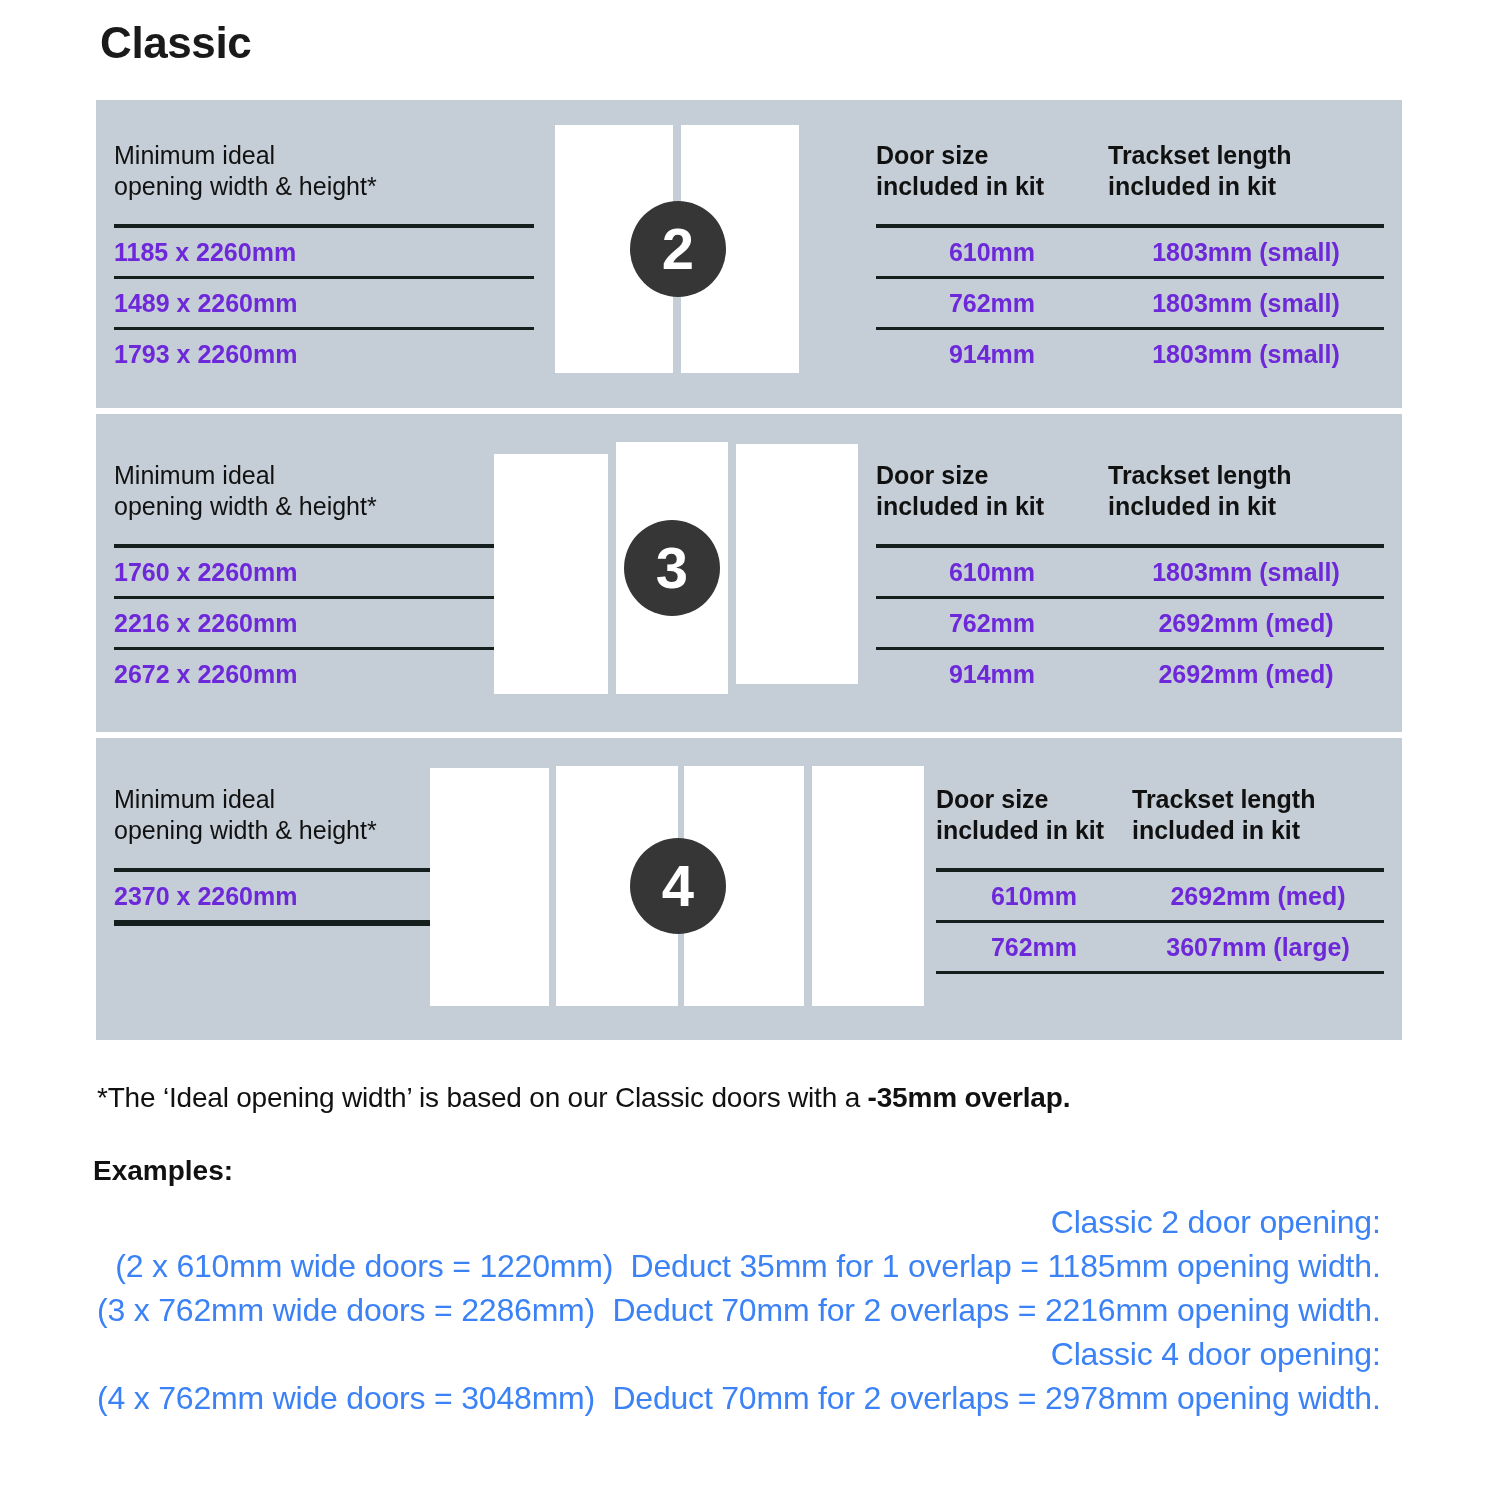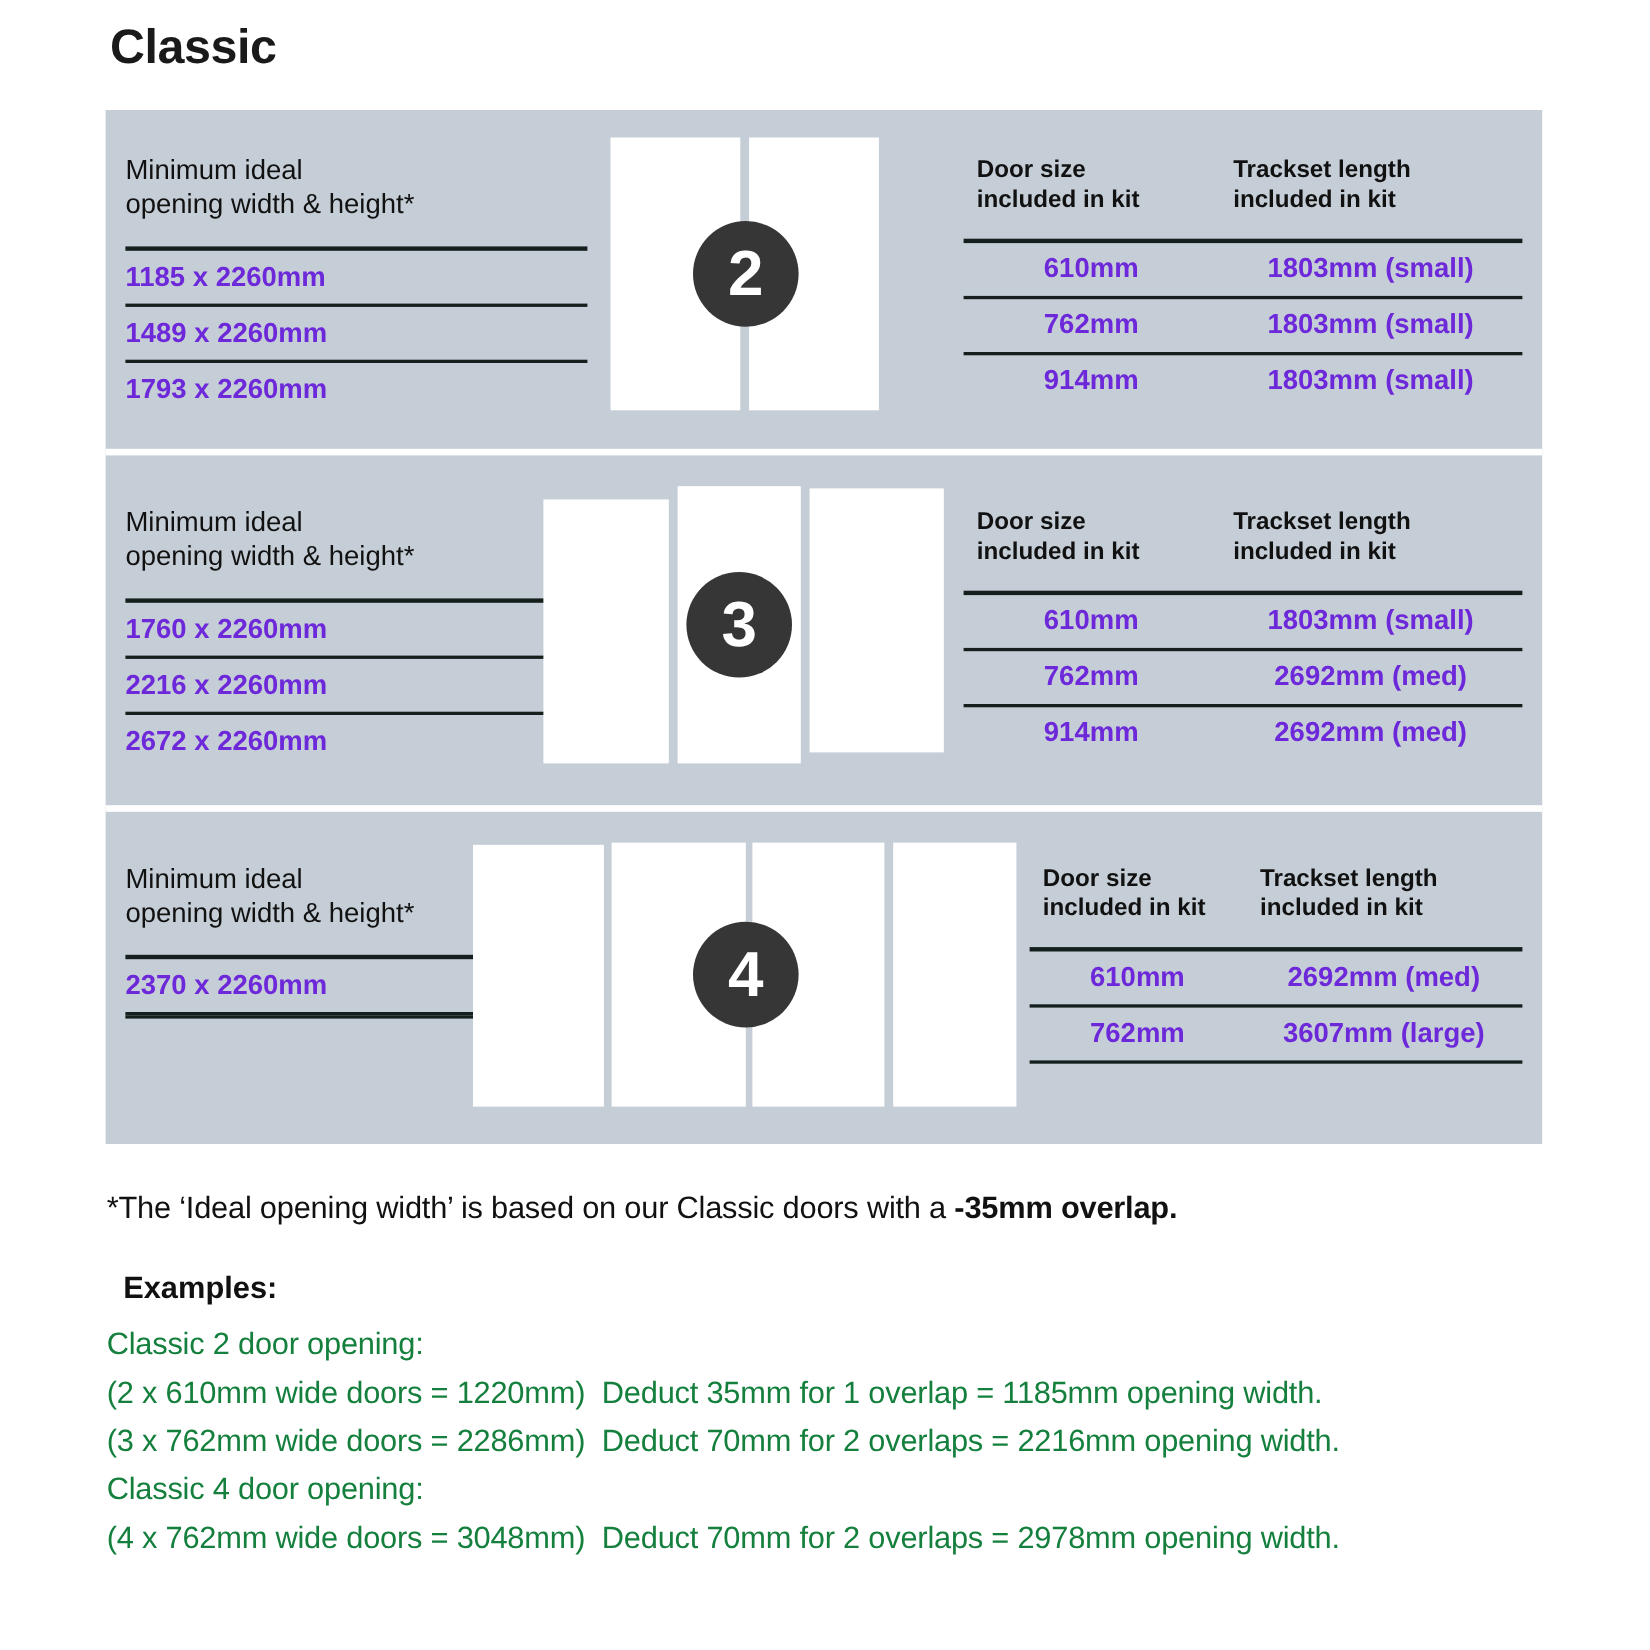--- a/index.html
+++ b/index.html
@@ -37,21 +37,21 @@
 
   
   .colL{position:absolute;left:18px;top:0;width:420px;}
   .colR{position:absolute;left:780px;top:0;width:508px;}
 
   .hdr{
     font-size:25px;font-weight:400;line-height:1.24;color:#111;
     white-space:pre-line;
   }
   .colR .hdr-wrap{display:flex;}
-  .colR .hdr-cell{font-size:22px;font-weight:700;line-height:1.24;color:#111;white-space:pre-line;margin-left:12px;}
+  .colR .hdr-cell{font-size:25px;font-weight:700;line-height:1.24;color:#111;white-space:pre-line;}
   .hdr-door{width:232px;}
   .hdr-track{width:276px;}
 
   .ruleThick{height:4px;background:#15201e;width:100%;}
   .ruleThin{height:3px;background:#15201e;width:100%;}
 
   .row{
     display:flex;align-items:center;
     font-size:25px;font-weight:700;color:#6d28d9;
   }
@@ -74,27 +74,28 @@
   }
 
   
   .footnote{
     position:absolute;left:97px;top:1082px;
     font-size:28px;color:#111;letter-spacing:-0.2px;
   }
   .footnote b{font-weight:700;}
 
   .examples-title{
-    position:absolute;left:112px;top:1155px;
+    position:absolute;left:93px;top:1155px;
     font-size:28px;font-weight:700;color:#111;
   }
   .ex-lines{
     position:absolute;left:97px;top:1200px;
-    font-size:28px;color:#15803d;letter-spacing:-0.2px;
+    font-size:32px;color:#3b82f6;letter-spacing:-0.2px;
     line-height:44px;
+    text-align:right;
   }
   .ex-lines div{white-space:pre;}
 </style>
 </head>
 <body>
 
 <div class="page">
 
   <div class="title">Classic</div>
 

